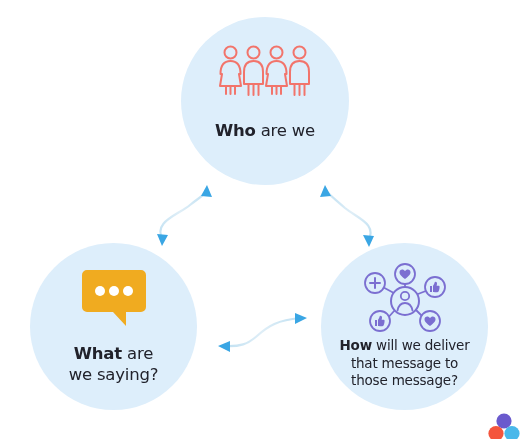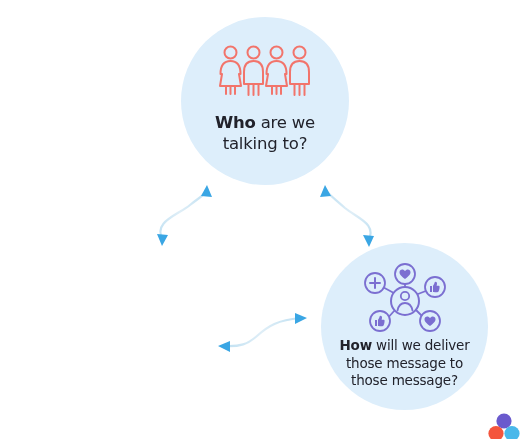--- a/index.html
+++ b/index.html
@@ -60,21 +60,21 @@
     line-height: 0;
   }
 
   .node-label {
     text-align: center;
     color: #21222b;
     font-family: "DejaVu Sans", sans-serif;
     letter-spacing: -0.2px;
   }
   .node-who .node-label {
-    margin-top: 12px;
+    margin-top: 20px;
     font-size: 16.5px;
     line-height: 21px;
   }
   .node-what .node-label {
     margin-top: 16px;
     font-size: 16.5px;
     line-height: 21px;
   }
   .node-how .node-label {
     margin-top: 2px;
@@ -168,24 +168,38 @@
           <path d="M 54,42 L 54,50 M 58.5,42 L 58.5,50 M 63,42 L 63,50"></path>
 
           <circle cx="81.5" cy="8.5" r="6"></circle>
           <path d="M 81.5,17 C 74.5,17 72,21 72,28 L 72,40 L 91,40 L 91,28 C 91,21 88.5,17 81.5,17 Z"></path>
           <path d="M 76.5,40 L 76.5,51 M 86.5,40 L 86.5,51 M 81.5,40 L 81.5,51"></path>
         </g>
       </svg>
     </span>
     <div class="node-label">
       <b>Who</b><span class="reg"> are we</span><br>
-      <span class="reg">talking to?</span>
     </div>
   </div>
 
+  <div class="node node-what">
+    <span class="node-icon">
+      <svg width="64" height="57" viewBox="0 0 64 57" xmlns="http://www.w3.org/2000/svg">
+        <path d="M 5,0 L 59,0 A 5,5 0 0 1 64,5 L 64,37 A 5,5 0 0 1 59,42
+                 L 44,42 L 44,56 L 31,42 L 5,42 A 5,5 0 0 1 0,37 L 0,5 A 5,5 0 0 1 5,0 Z" fill="#f0ab20"></path>
+        <circle cx="18" cy="21" r="5" fill="#ffffff"></circle>
+        <circle cx="32" cy="21" r="5" fill="#ffffff"></circle>
+        <circle cx="46" cy="21" r="5" fill="#ffffff"></circle>
+      </svg>
+    </span>
+    <div class="node-label">
+      <b>What</b><span class="reg"> are</span><br>
+      <span class="reg">we saying?</span>
+    </div>
+  </div>
 
   <div class="node node-how">
     <span class="node-icon">
       <svg width="84" height="72" viewBox="0 0 84 72" xmlns="http://www.w3.org/2000/svg">
         <g stroke="#7b6fd1" stroke-width="1.8" fill="none" stroke-linecap="round">
 
           <line x1="42" y1="36" x2="42" y2="14"></line>
           <line x1="42" y1="36" x2="16" y2="22"></line>
           <line x1="42" y1="36" x2="68" y2="26"></line>
           <line x1="42" y1="36" x2="22" y2="58"></line>
@@ -229,21 +243,21 @@
 
         <g>
           <circle cx="42" cy="38" r="14" fill="#ddeefb" stroke="#7b6fd1" stroke-width="2"></circle>
           <circle cx="42" cy="33" r="4.2" fill="none" stroke="#7b6fd1" stroke-width="1.8"></circle>
           <path d="M 34.5,47.5 C 35.5,42.5 38.5,40 42,40 C 45.5,40 48.5,42.5 49.5,47.5" fill="none" stroke="#7b6fd1" stroke-width="1.8" stroke-linecap="round"></path>
         </g>
       </svg>
     </span>
     <div class="node-label">
       <b>How</b><span class="reg"> will we deliver</span><br>
-      <span class="reg">those message to</span><br>
+      <span class="reg">that message to</span><br>
       <span class="reg">those message?</span>
     </div>
   </div>
 
   <svg class="brand-logo" viewBox="0 0 34 26" xmlns="http://www.w3.org/2000/svg">
     <circle cx="17" cy="8" r="7.6" fill="#6a5acd"></circle>
     <circle cx="9" cy="20.5" r="7.6" fill="#f4553d"></circle>
     <circle cx="25" cy="20.5" r="7.6" fill="#4ab8ea"></circle>
   </svg>
 

